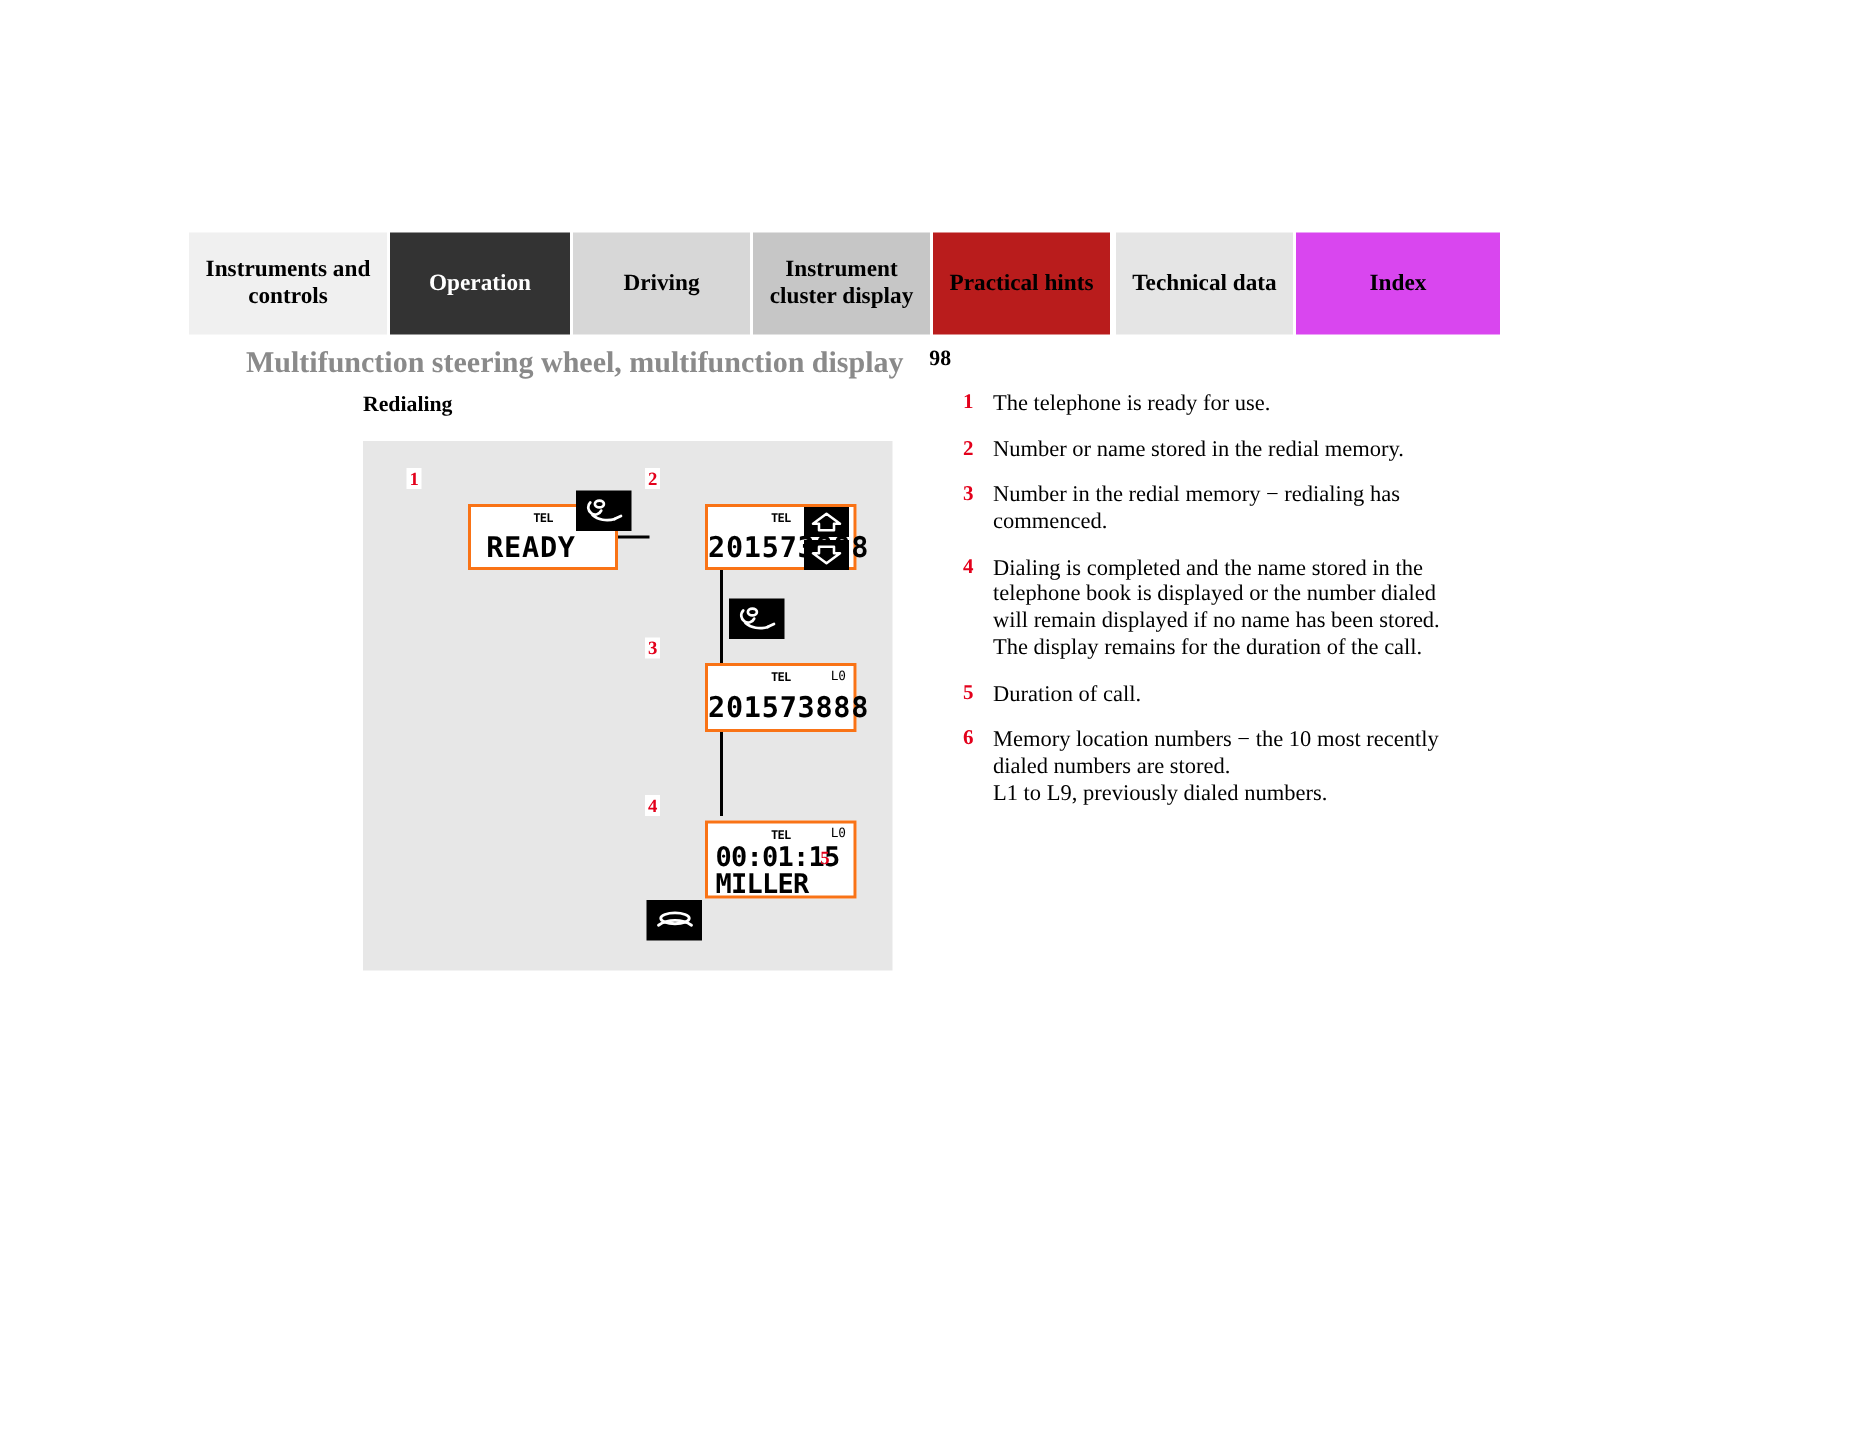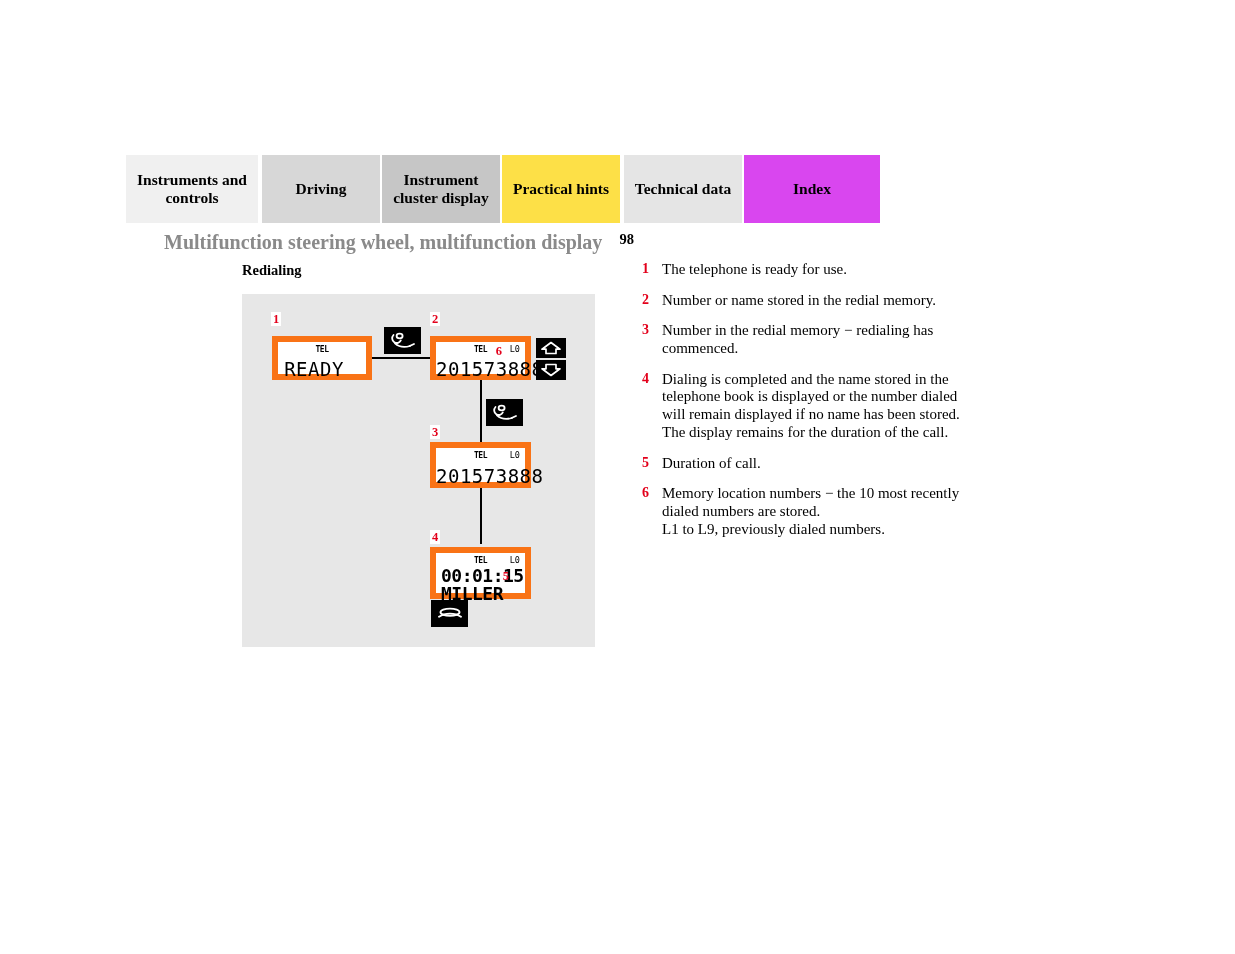--- a/index.html
+++ b/index.html
@@ -92,22 +92,23 @@
     top: 294px;
     width: 353px;
     height: 353px;
     background: #e7e7e7;
   }
 
   
   .lcd {
     position: absolute;
     background: #ffffff;
-    border: 6px solid #f97316;
+    border: 2px solid #f97316;
     box-sizing: border-box;
+    margin-left: 40px;
   }
   .lcd-tel {
     position: absolute;
     left: 0;
     right: 0;
     top: 3px;
     text-align: center;
     font-family: "DejaVu Sans Mono", monospace;
     font-weight: bold;
     font-size: 8px;
@@ -121,21 +122,21 @@
     font-family: "DejaVu Sans Mono", monospace;
     font-size: 8.5px;
     color: #000000;
   }
   .lcd-main {
     position: absolute;
     left: 0;
     right: 16px;
     text-align: center;
     font-family: "DejaVu Sans Mono", monospace;
-    font-weight: normal;
+    font-weight: bold;
     font-size: 19px;
     letter-spacing: 0.5px;
     color: #000000;
     white-space: nowrap;
   }
   .lcd-left {
     position: absolute;
     left: 5px;
     font-family: "DejaVu Sans Mono", monospace;
     font-weight: bold;
@@ -209,26 +210,27 @@
   .note-line {
     display: block;
   }
 </style>
 </head>
 <body>
 
 <div class="tabbar" id="tabbar">
     <div class="tab" style="background: rgb(240, 240, 240); width: 132px; flex: 0 0 auto;">Instruments and controls</div>
     <div class="tab-sep"></div>
+    <div class="tab active" style="background: rgb(51, 51, 51); width: 120px; flex: 0 0 auto;">Operation</div>
     <div class="tab-sep"></div>
     <div class="tab" style="background: rgb(215, 215, 215); width: 118px; flex: 0 0 auto;">Driving</div>
     <div class="tab-sep"></div>
     <div class="tab" style="background: rgb(198, 198, 198); width: 118px; flex: 0 0 auto;">Instrument cluster display</div>
     <div class="tab-sep"></div>
-    <div class="tab" style="background: #fde047; width: 118px; flex: 0 0 auto;">Practical hints</div>
+    <div class="tab" style="background: #b91c1c; width: 118px; flex: 0 0 auto;">Practical hints</div>
     <div class="tab-sep"></div>
     <div class="tab-sep"></div>
     <div class="tab" style="background: #e5e5e5; width: 118px; flex: 0 0 auto;">Technical data</div>
     <div class="tab-sep"></div>
     <div class="tab" style="background: #d946ef; width: 136px; flex: 0 0 auto;">Index</div>
   </div>
 
 <div class="crumbrow">
   <div class="crumb">Multifunction steering wheel, multifunction display</div>
   <div class="pagenum">98</div>

